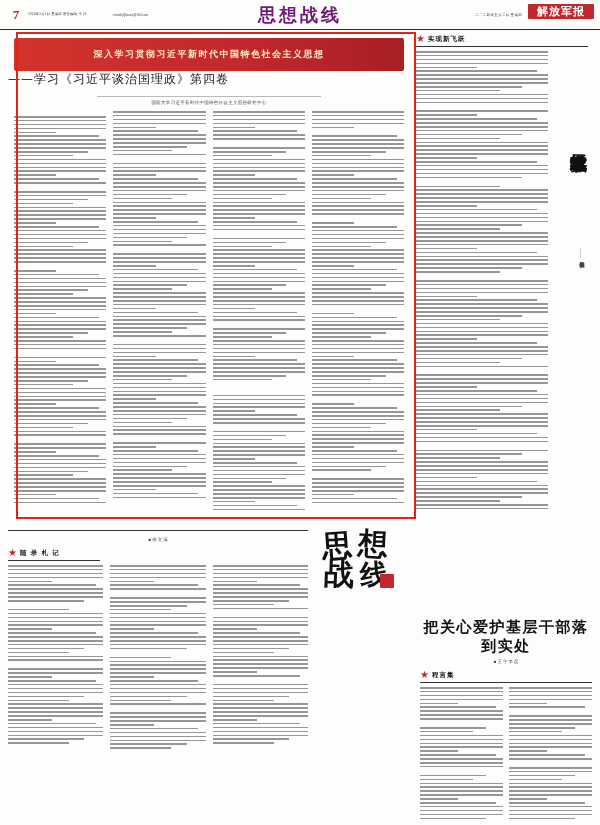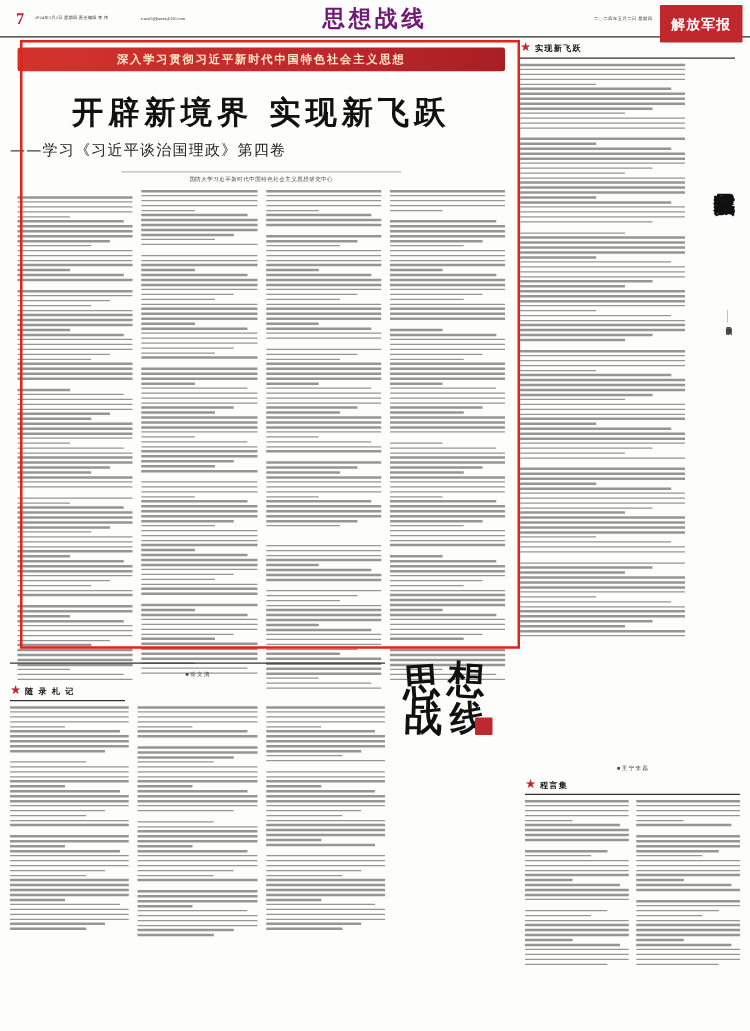--- a/index.html
+++ b/index.html
@@ -71,21 +71,21 @@
     font-size: 3.4px;
     color: #333;
     white-space: nowrap;
     letter-spacing: .4px;
   }
   .mh-logo {
     position: absolute;
     right: 6px;
     top: 4px;
     width: 66px;
-    height: 30px;
+    height: 15px;
     background: #c0282d;
     color: #fff;
     font-size: 11px;
     font-weight: bold;
     letter-spacing: 1px;
     display: flex;
     align-items: center;
     justify-content: center;
     font-family: "DejaVu Sans", sans-serif;
     border-radius: 1px;
@@ -111,21 +111,21 @@
     box-sizing: border-box;
     display: flex;
     gap: 6px;
   }
   .col-left { width: 402px; }
   .col-right { width: 172px; }
 
   
   .banner {
     margin: 4px 6px 0 6px;
-    height: 19px;
+    height: 33px;
     background: linear-gradient(90deg,#d3332b 0%, #c0282d 60%, #a81f23 100%);
     border-radius: 2px;
     display: flex;
     align-items: center;
     justify-content: center;
     overflow: hidden;
   }
   .banner span {
     color: #ffe9c9;
     font-size: 9px;
@@ -307,21 +307,20 @@
   <div class="highlight-frame"></div>
 
   <div class="content">
 
     <div class="col-left">
 
       <div class="banner">
         <span>深入学习贯彻习近平新时代中国特色社会主义思想</span>
       </div>
 
-      <div class="headline">开辟新境界  实现新飞跃</div>
       <div class="subhead">——学习《习近平谈治国理政》第四卷</div>
       <div class="byline-rule"></div>
       <div class="byline">国防大学习近平新时代中国特色社会主义思想研究中心</div>
 
       <div class="cols">
         <div class="tcol" id="tc1">
             <div class="gap"></div>
             <div class="ln"></div>
             <div class="ln"></div>
             <div class="ln"></div>
@@ -857,20 +856,21 @@
           </div>
         <div style="width:34px"></div>
       </div>
     </div>
   </div>
 
   <div class="vert-title">靠实事求是吃饭</div>
   <div class="vert-sub">——谈谈领导干部的求实作风</div>
 
   <div style="position:absolute; left:420px; top:612px; width:172px;">
+    <div class="headline3">把关心爱护基层干部落到实处</div>
     <div class="byline2">■ 王 宁 李 磊</div>
     <div class="star-head" style="margin-top:6px">
       <span class="star">★</span>
       <span class="lbl">程言集</span>
     </div>
     <div style="display:flex; gap:6px;">
       <div style="flex:1" id="lr1">
           <div class="ln"></div>
           <div class="ln"></div>
           <div class="ln"></div>

